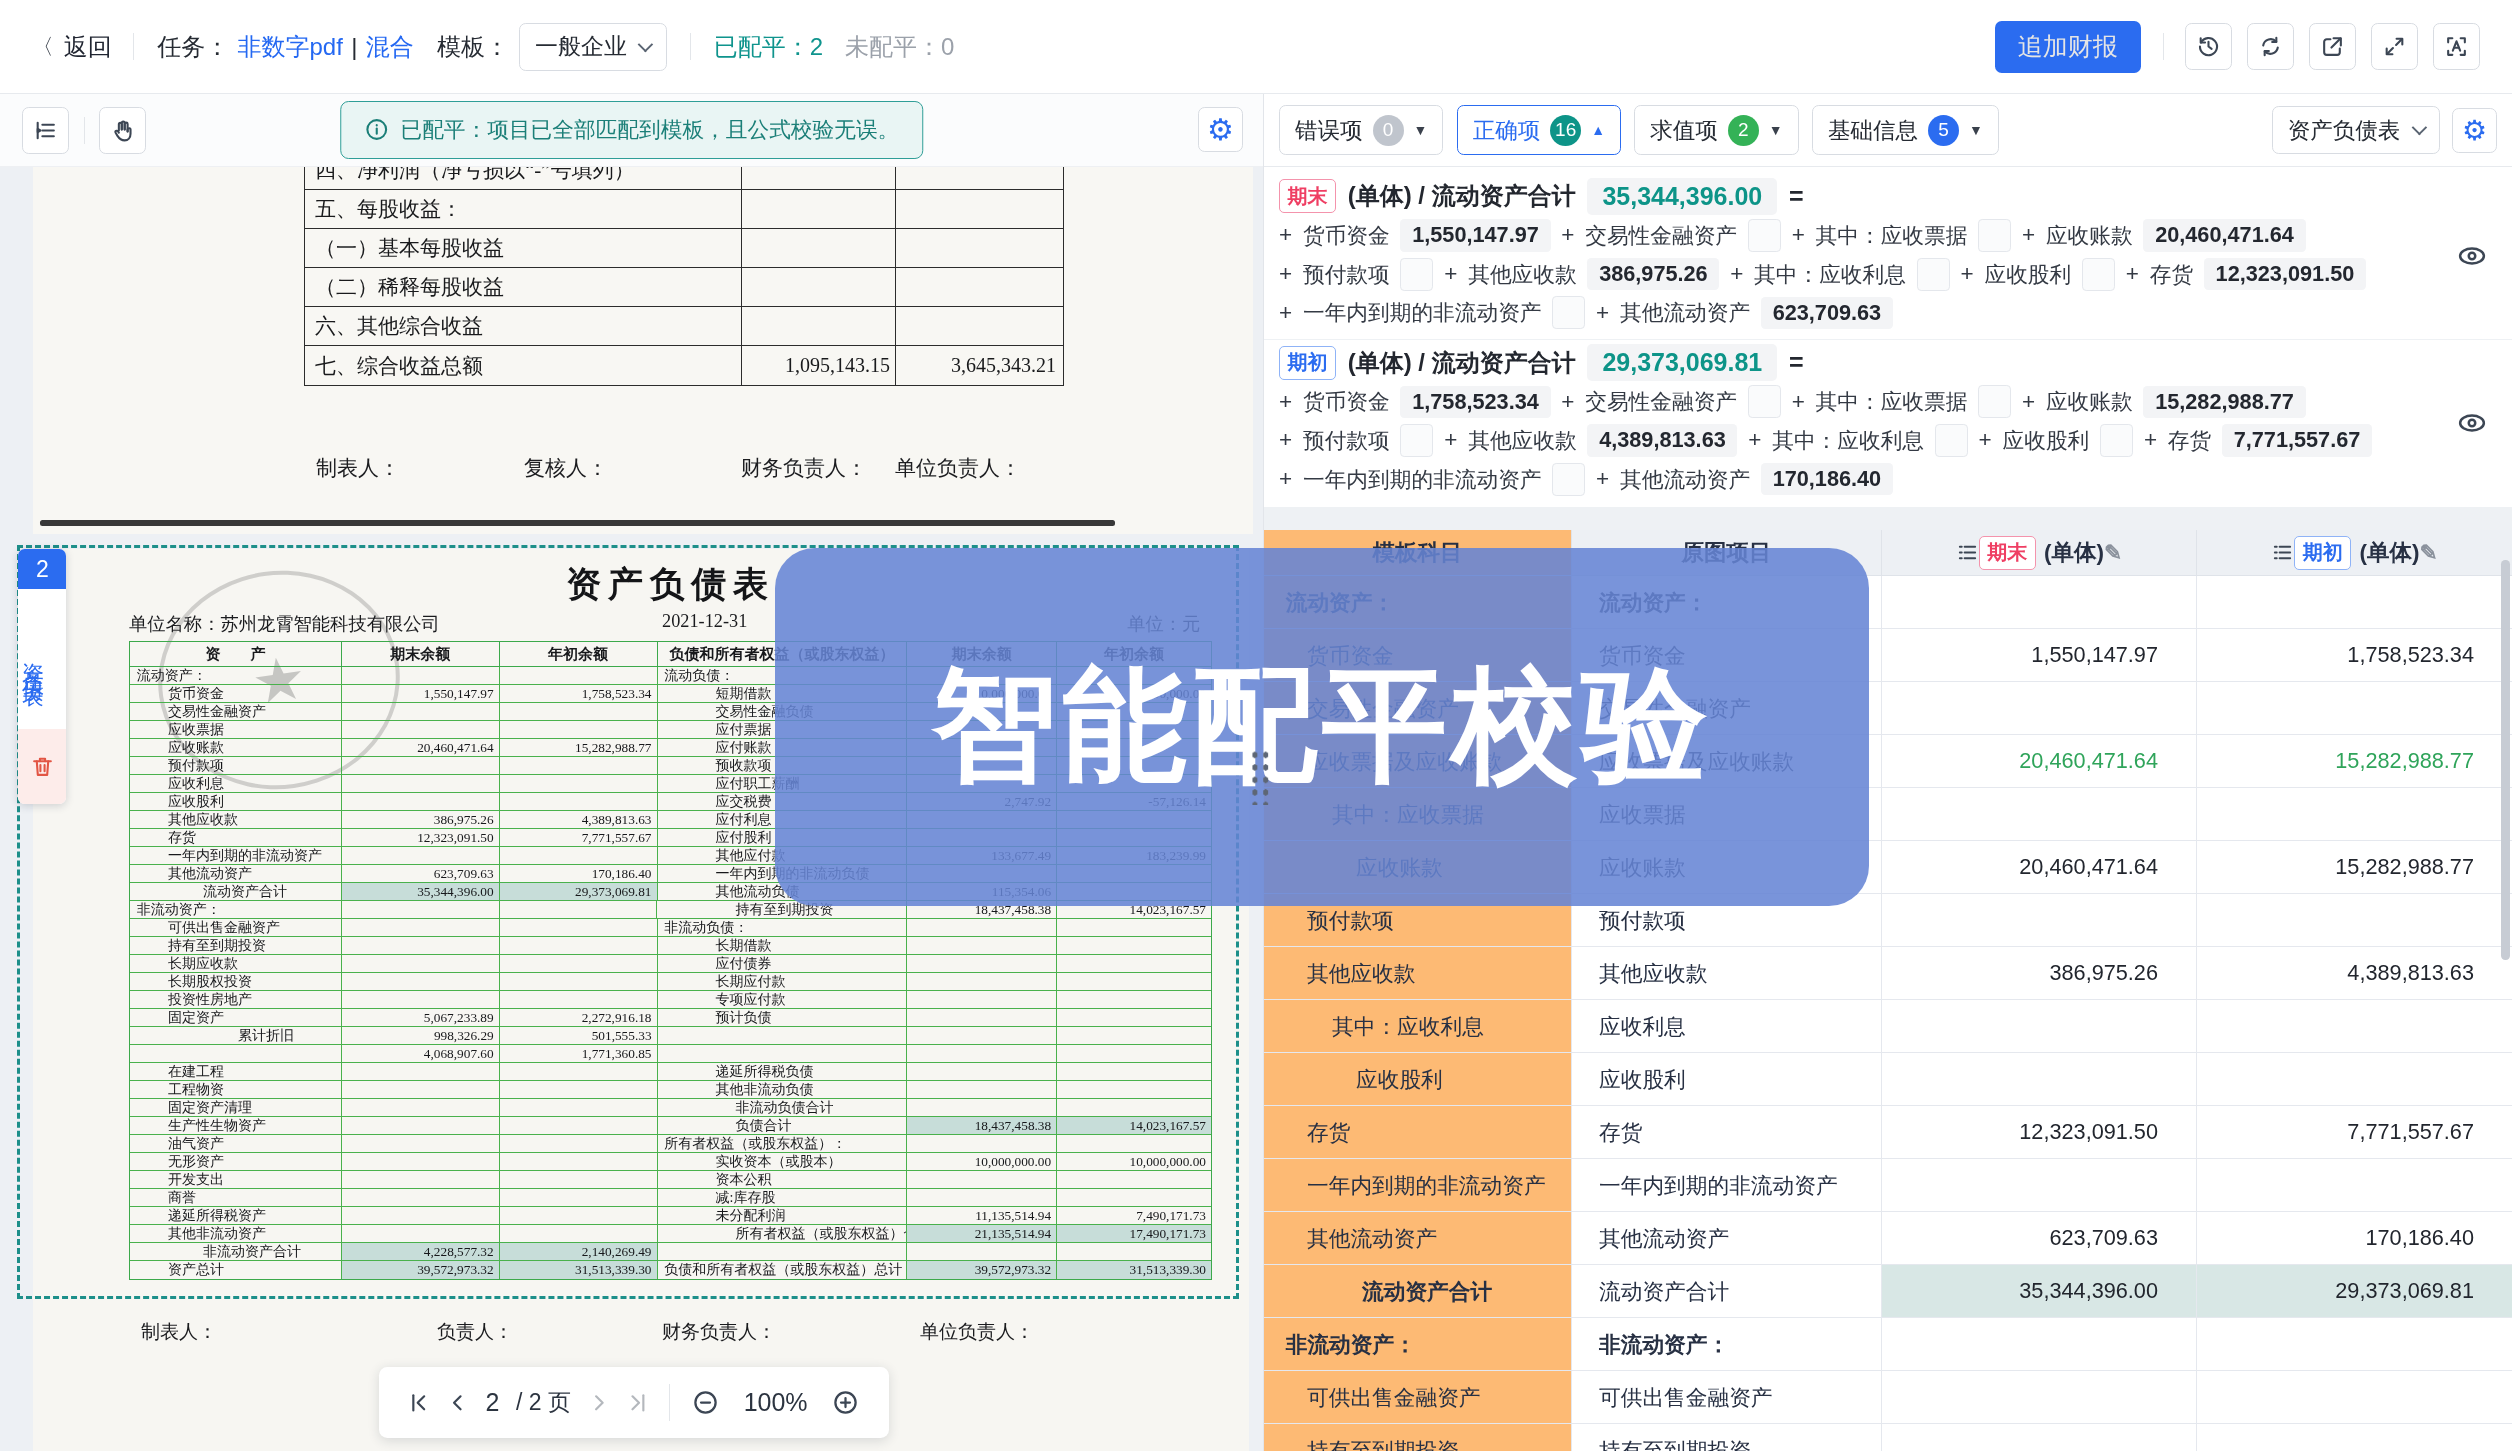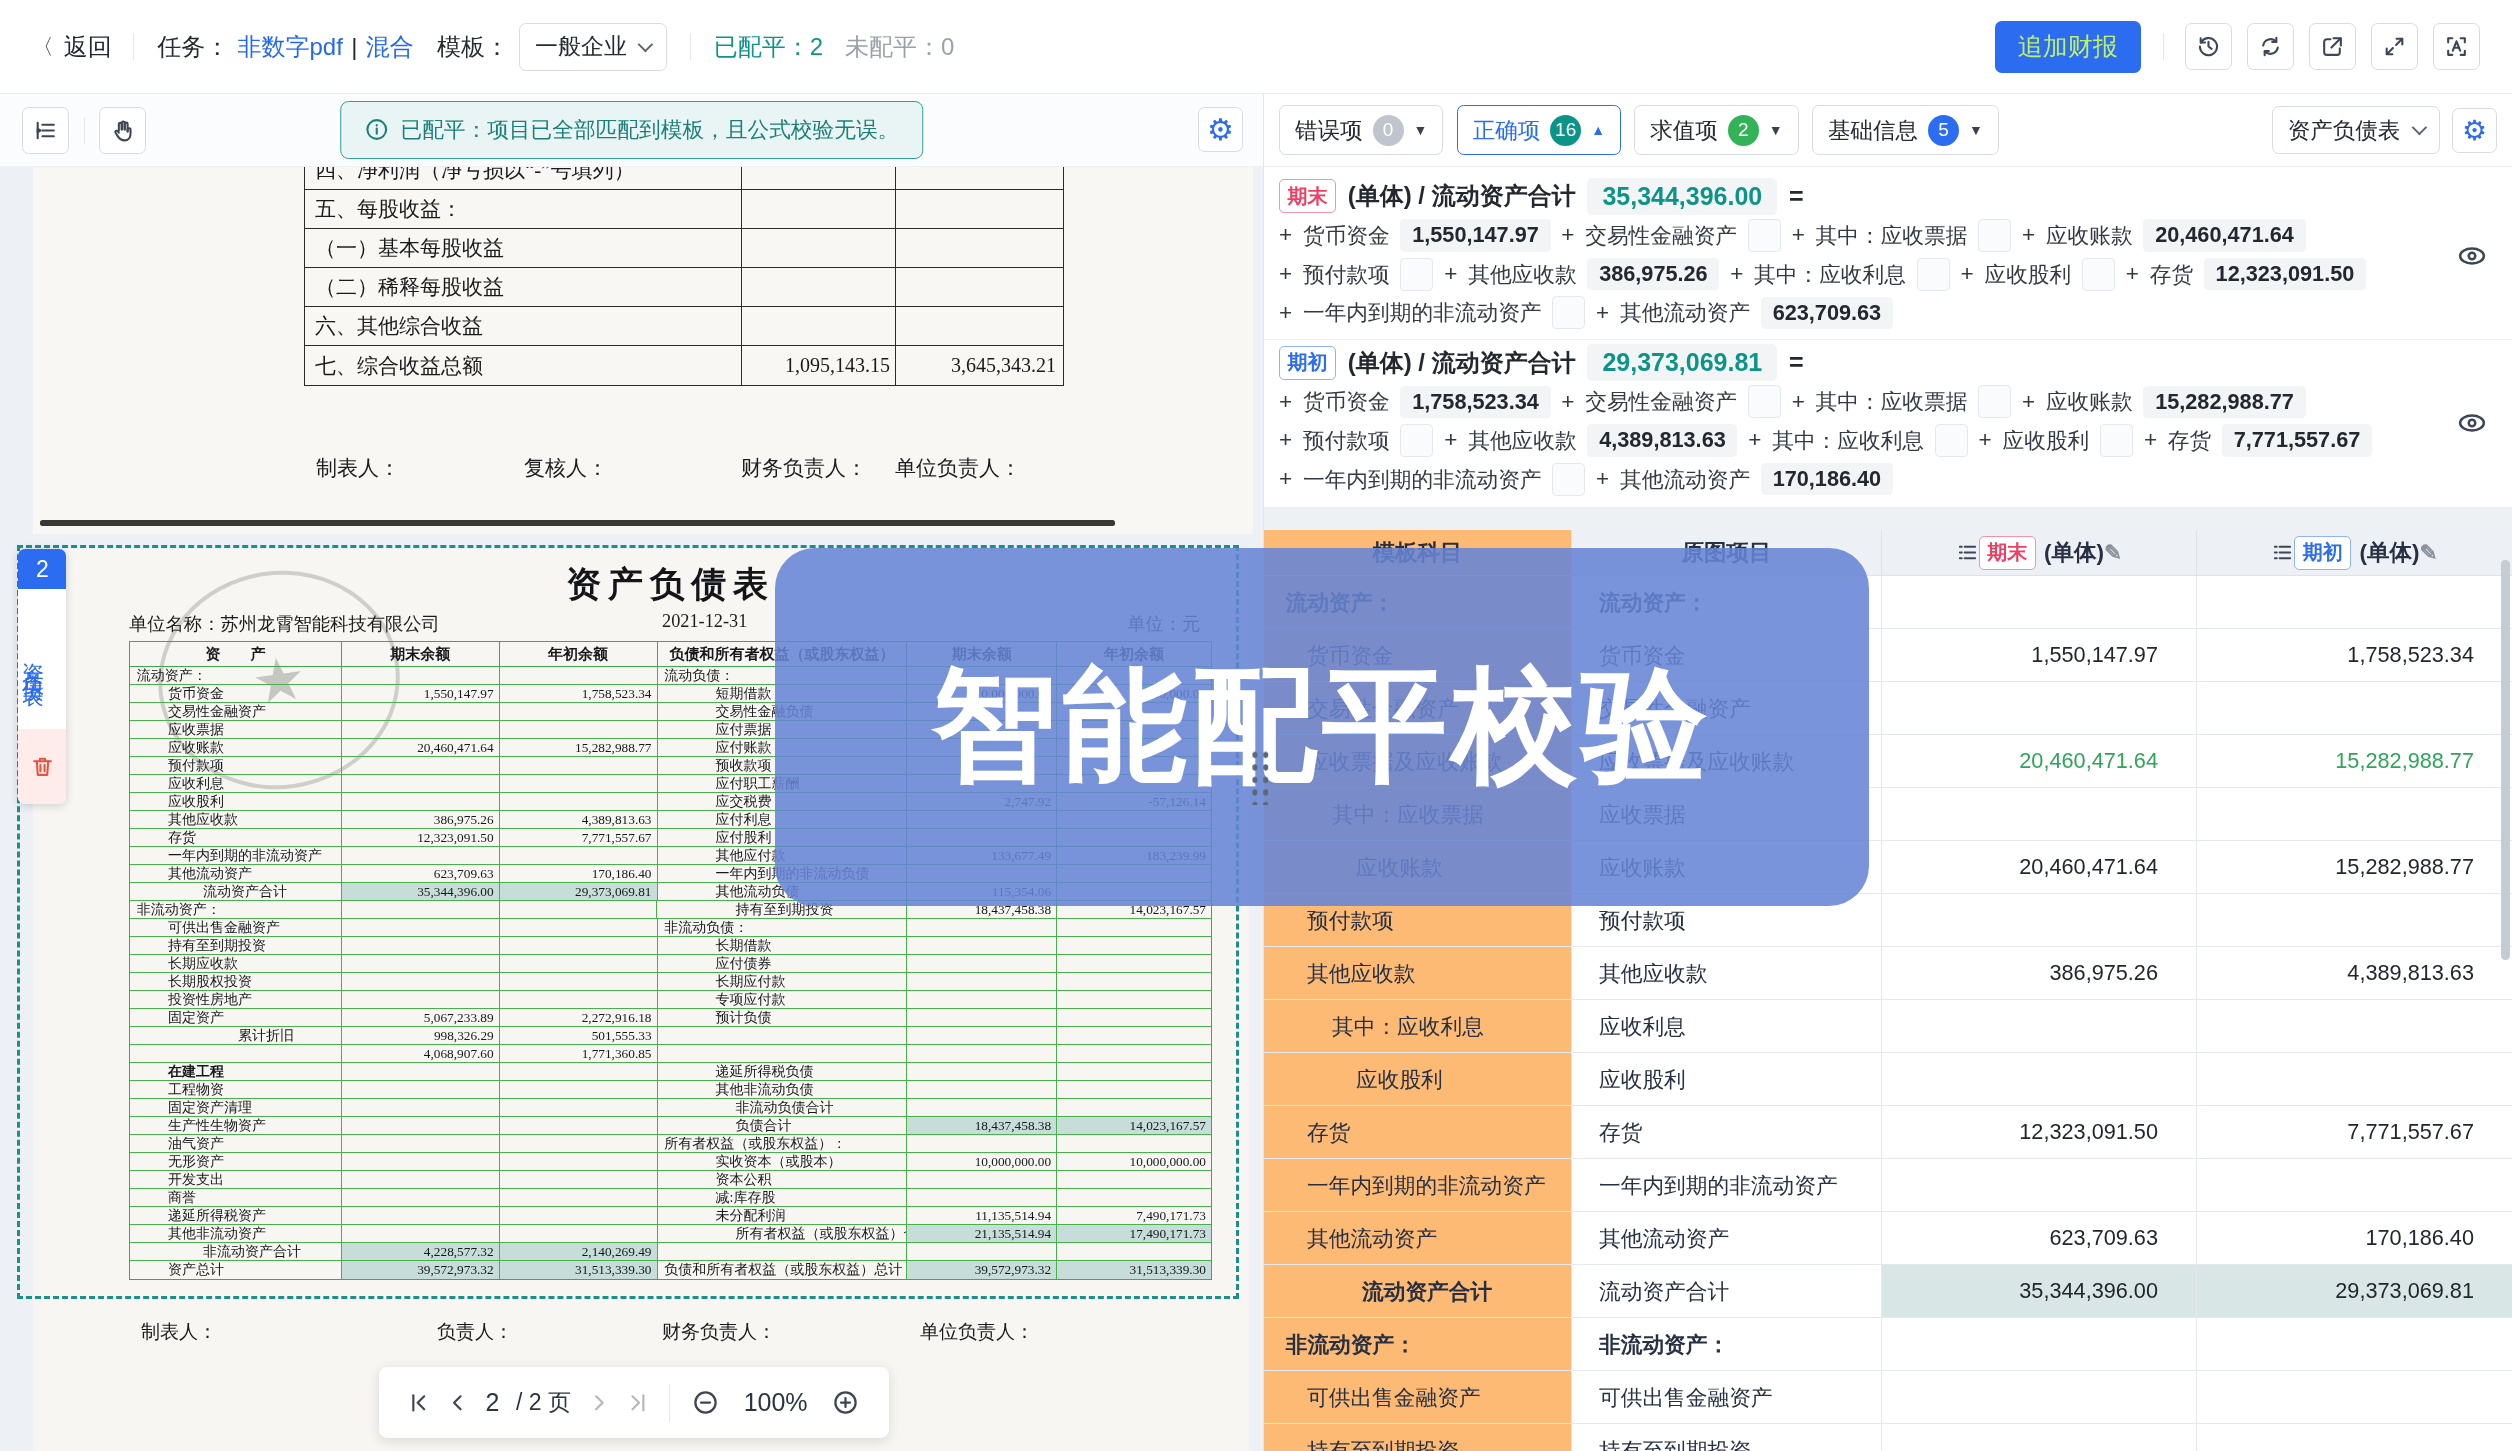--- a/index.html
+++ b/index.html
@@ -12,21 +12,21 @@
 .back{display:flex;align-items:center;gap:10px;font-size:24px;color:#1f2430;cursor:pointer}
 .back .chev{font-size:21.7px;color:#3a414c}
 .task-cluster{display:flex;align-items:center;gap:8.3px;font-size:24px;margin-left:23px}
 .blue{color:#2468f2}
 .tpl-select{display:flex;align-items:center;gap:13.3px;height:48px;border:0.8px solid #d8dce2;border-radius:6.7px;padding:0 15px;font-size:23px;color:#262b33;margin-left:10px;cursor:pointer;background:#fff}
 .caret-down{width:10.8px;height:10.8px;border-right:2.1px solid #5a6472;border-bottom:2.1px solid #5a6472;transform:rotate(45deg);margin-top:-5px}
 .counts{display:flex;align-items:center;gap:21.7px;font-size:24px}
 .teal-txt{color:#0f948d}
 .gray-txt{color:#9ba1aa}
 .spacer{flex:1}
-.add-btn{height:52px;padding:0 23px;border-radius:6.7px;background:#2b6cf0;color:#bef264;font-size:25px;display:flex;align-items:center;border:none;cursor:pointer}
+.add-btn{height:52px;padding:0 23px;border-radius:6.7px;background:#2b6cf0;color:#e5e5e5;font-size:25px;display:flex;align-items:center;border:none;cursor:pointer}
 .icon-btn{width:47px;height:47px;border:0.8px solid #d8dce2;border-radius:6.7px;background:#fff;display:flex;align-items:center;justify-content:center;cursor:pointer}
 .hgap18{margin-left:15px}.hgap26{margin-left:21.7px}.hgap28{margin-left:23px}
 
 .main{position:absolute;top:94px;left:0;right:0;bottom:0;display:flex}
 .left-panel{width:1264px;position:relative;background:#edf0f4;border-right:0.8px solid #e2e5ea}
 .left-toolbar{position:absolute;top:0;left:0;right:0;height:73px;background:#fbfcfd;display:flex;align-items:center;padding:0 21.7px;z-index:6;border-bottom:0.8px solid #eef0f3}
 .tool-btn{width:47px;height:47px;border:0.8px solid #d8dce2;border-radius:6.7px;background:#fff;display:flex;align-items:center;justify-content:center;cursor:pointer}
 .banner{position:absolute;left:50%;transform:translateX(-50%);top:6.7px;height:58px;display:flex;align-items:center;gap:11.7px;background:#e9f5f4;border:1.7px solid #2f9e97;border-radius:8.3px;padding:0 23px;font-size:21.7px;color:#1b7f78;white-space:nowrap}
 .gear-btn{position:absolute;right:20px;top:13.3px;width:45px;height:45px;border:0.8px solid #d8dce2;border-radius:6.7px;background:#fff;display:flex;align-items:center;justify-content:center;font-size:30px;color:#2b6cf0;cursor:pointer}
 .viewer{position:absolute;top:73px;left:0;right:0;bottom:0;overflow:hidden;background:#edf0f4}
@@ -470,21 +470,21 @@
               </div>
               <div class="p2row">
                 <div style="width: 212px; padding-left: 38px;"></div>
                 <div class="num" style="width: 158px;">4,068,907.60</div>
                 <div class="num" style="width: 158px;">1,771,360.85</div>
                 <div style="width: 250px; padding-left: 58px;"></div>
                 <div class="num" style="width: 150px;"></div>
                 <div class="num" style="width: 154px;"></div>
               </div>
               <div class="p2row">
-                <div style="width: 212px; padding-left: 38px; font-weight: bold;">在建工程</div>
+                <div style="width: 212px; padding-left: 38px;">在建工程</div>
                 <div class="num" style="width: 158px;"></div>
                 <div class="num" style="width: 158px;"></div>
                 <div style="width: 250px; padding-left: 58px;">递延所得税负债</div>
                 <div class="num" style="width: 150px;"></div>
                 <div class="num" style="width: 154px;"></div>
               </div>
               <div class="p2row">
                 <div style="width: 212px; padding-left: 38px;">工程物资</div>
                 <div class="num" style="width: 158px;"></div>
                 <div class="num" style="width: 158px;"></div>

